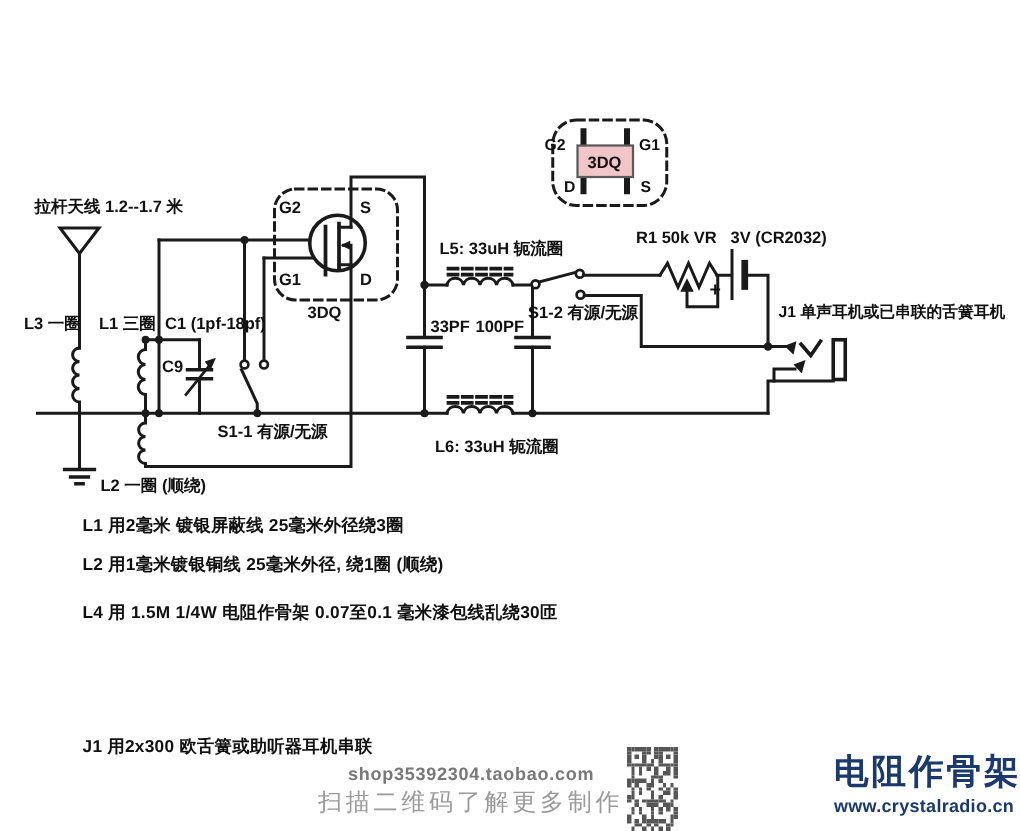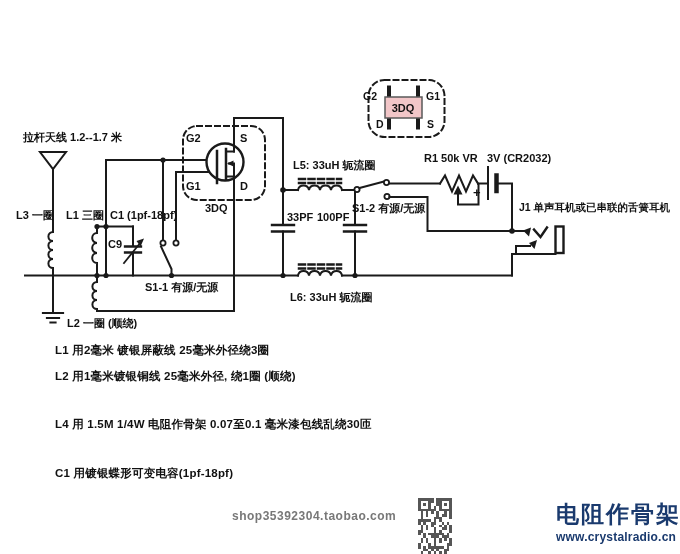--- a/index.html
+++ b/index.html
@@ -172,24 +172,25 @@
     <text x="363" y="100" font-size="10.5">G2</text>
     <text x="426" y="100" font-size="10.5">G1</text>
     <text x="376" y="128" font-size="10.5">D</text>
     <text x="427" y="128" font-size="10.5">S</text>
     <text x="403" y="112" font-size="11" text-anchor="middle">3DQ</text>
   </svg>
 
 
   <div class="abs note" style="top:343px">L1 用2毫米 镀银屏蔽线 25毫米外径绕3圈</div>
   <div class="abs note" style="top:369px">L2 用1毫米镀银铜线 25毫米外径, 绕1圈 (顺绕)</div>
-  <div class="abs note" style="top:417px">L4 用 1.5M 1/4W 电阻作骨架 0.07至0.1 毫米漆包线乱绕30匝</div>
-  <div class="abs note" style="top:466px">C1 用镀银蝶形可变电容(1pf-18pf)</div>
+  <div class="abs note" style="top:401px">L4 用 1.5M 1/4W 电阻作骨架 0.07至0.1 毫米漆包线乱绕30匝</div>
+  <div class="abs note" style="top:490px">J1 用2x300 欧舌簧或助听器耳机串联</div>
 
   <div class="abs" id="wmShop">shop35392304.taobao.com</div>
+  <div class="abs" id="wmScan">扫描二维码了解更多制作</div>
   <div class="abs" id="qr">
       <i style="background:#565656"></i>
       <i style="background:#565656"></i>
       <i style="background:#565656"></i>
       <i style="background:#565656"></i>
       <i style="background:#565656"></i>
       <i style="background:#565656"></i>
       <i style=""></i>
       <i style="background:#565656"></i>
       <i style="background:#565656"></i>

